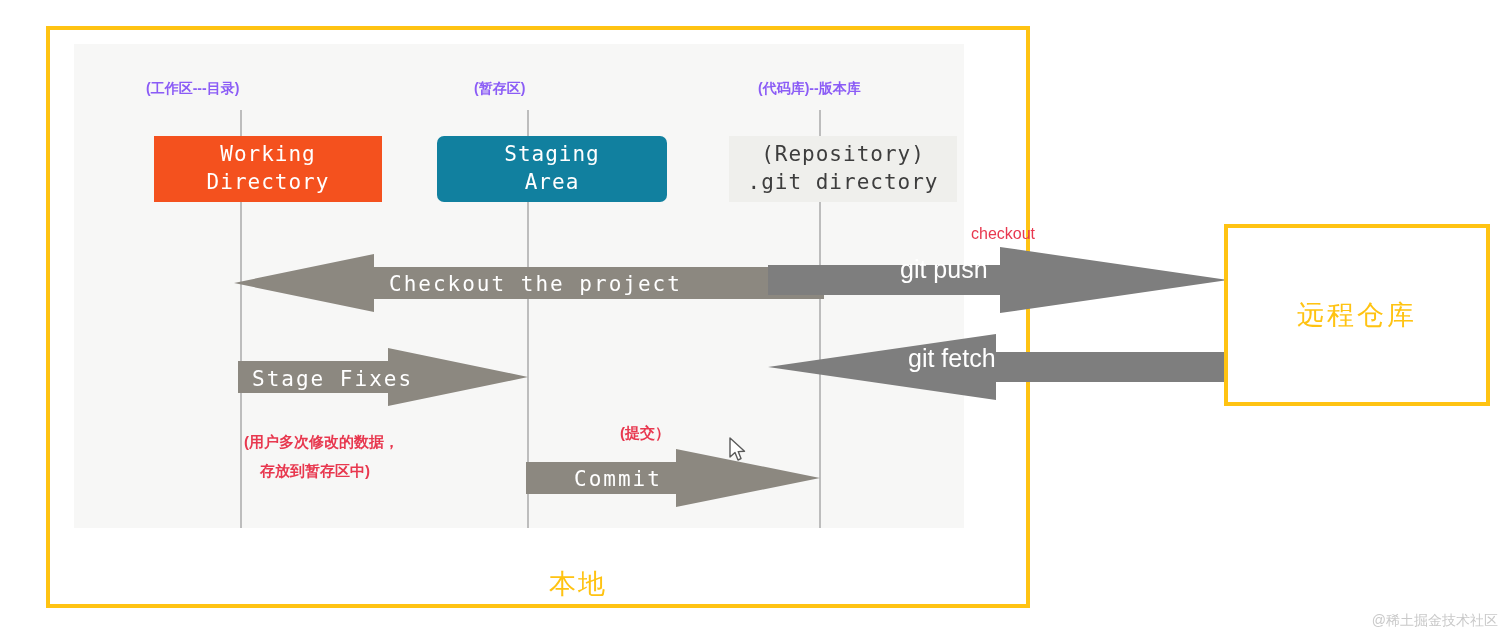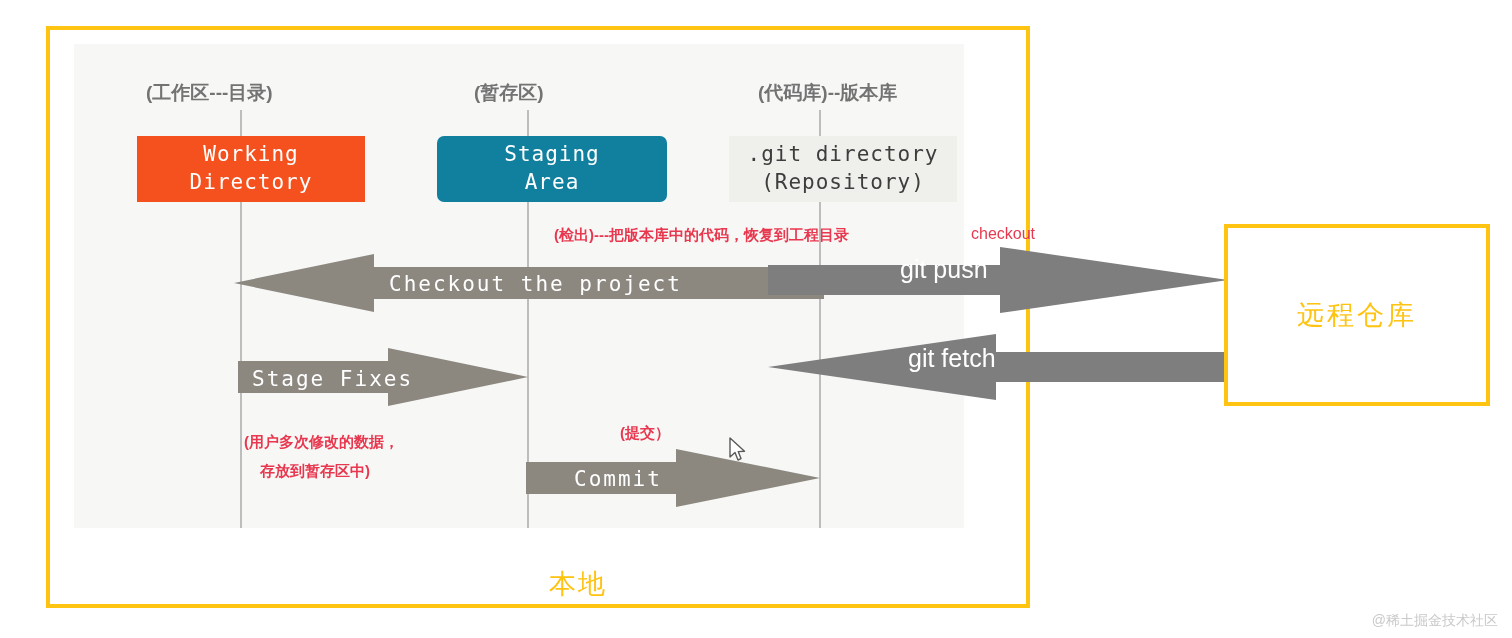--- a/index.html
+++ b/index.html
@@ -54,41 +54,41 @@
   
   .guide {
     position: absolute;
     width: 2px;
     background: #bdbdbd;
   }
 
   
   .cn-head {
     position: absolute;
-    color: #737373;
-    font-size: 19px;
+    color: #8b5cf6;
+    font-size: 14px;
     white-space: nowrap;
     font-weight: 700;
   }
 
   
   .stage-box {
     position: absolute;
     display: flex;
     flex-direction: column;
     align-items: center;
     justify-content: center;
     font-family: "DejaVu Sans Mono", "Liberation Mono", monospace;
     font-size: 21px;
     line-height: 1.32;
     letter-spacing: 1px;
     text-align: center;
   }
   #box-working {
-    left: 63px; top: 92px; width: 228px; height: 66px;
+    left: 80px; top: 92px; width: 228px; height: 66px;
     background: #F4511E; color: #ffffff;
   }
   #box-staging {
     left: 363px; top: 92px; width: 230px; height: 66px;
     background: #11809F; color: #ffffff; border-radius: 7px;
   }
   #box-repo {
     left: 655px; top: 92px; width: 228px; height: 66px;
     background: #efefec; color: #3d3d3d;
   }
@@ -179,25 +179,24 @@
 
       <div class="stage-box" id="box-working">
         <span>Working</span>
         <span>Directory</span>
       </div>
       <div class="stage-box" id="box-staging">
         <span>Staging</span>
         <span>Area</span>
       </div>
       <div class="stage-box" id="box-repo">
+        <span>(Repository)</span>
         <span>.git directory</span>
-        <span>(Repository)</span>
       </div>
 
-      <div class="cn-note" style="left:480px; top:182px;">(检出)---把版本库中的代码，恢复到工程目录</div>
       <div class="en-note" style="left:897px; top:181px;">checkout</div>
 
       <svg class="arrow-svg" style="left:160px; top:206px;" width="590" height="66" viewBox="0 0 590 66">
         <polygon points="0,33 140,4 140,17 590,17 590,49 140,49 140,62" fill="#8c8880"></polygon>
       </svg>
       <div class="arrow-label" style="left:315px; top:228px;">Checkout the project</div>
 
       <svg class="arrow-svg" style="left:164px; top:300px;" width="290" height="66" viewBox="0 0 290 66">
         <polygon points="0,17 150,17 150,4 290,33 150,62 150,49 0,49" fill="#8c8880"></polygon>
       </svg>

